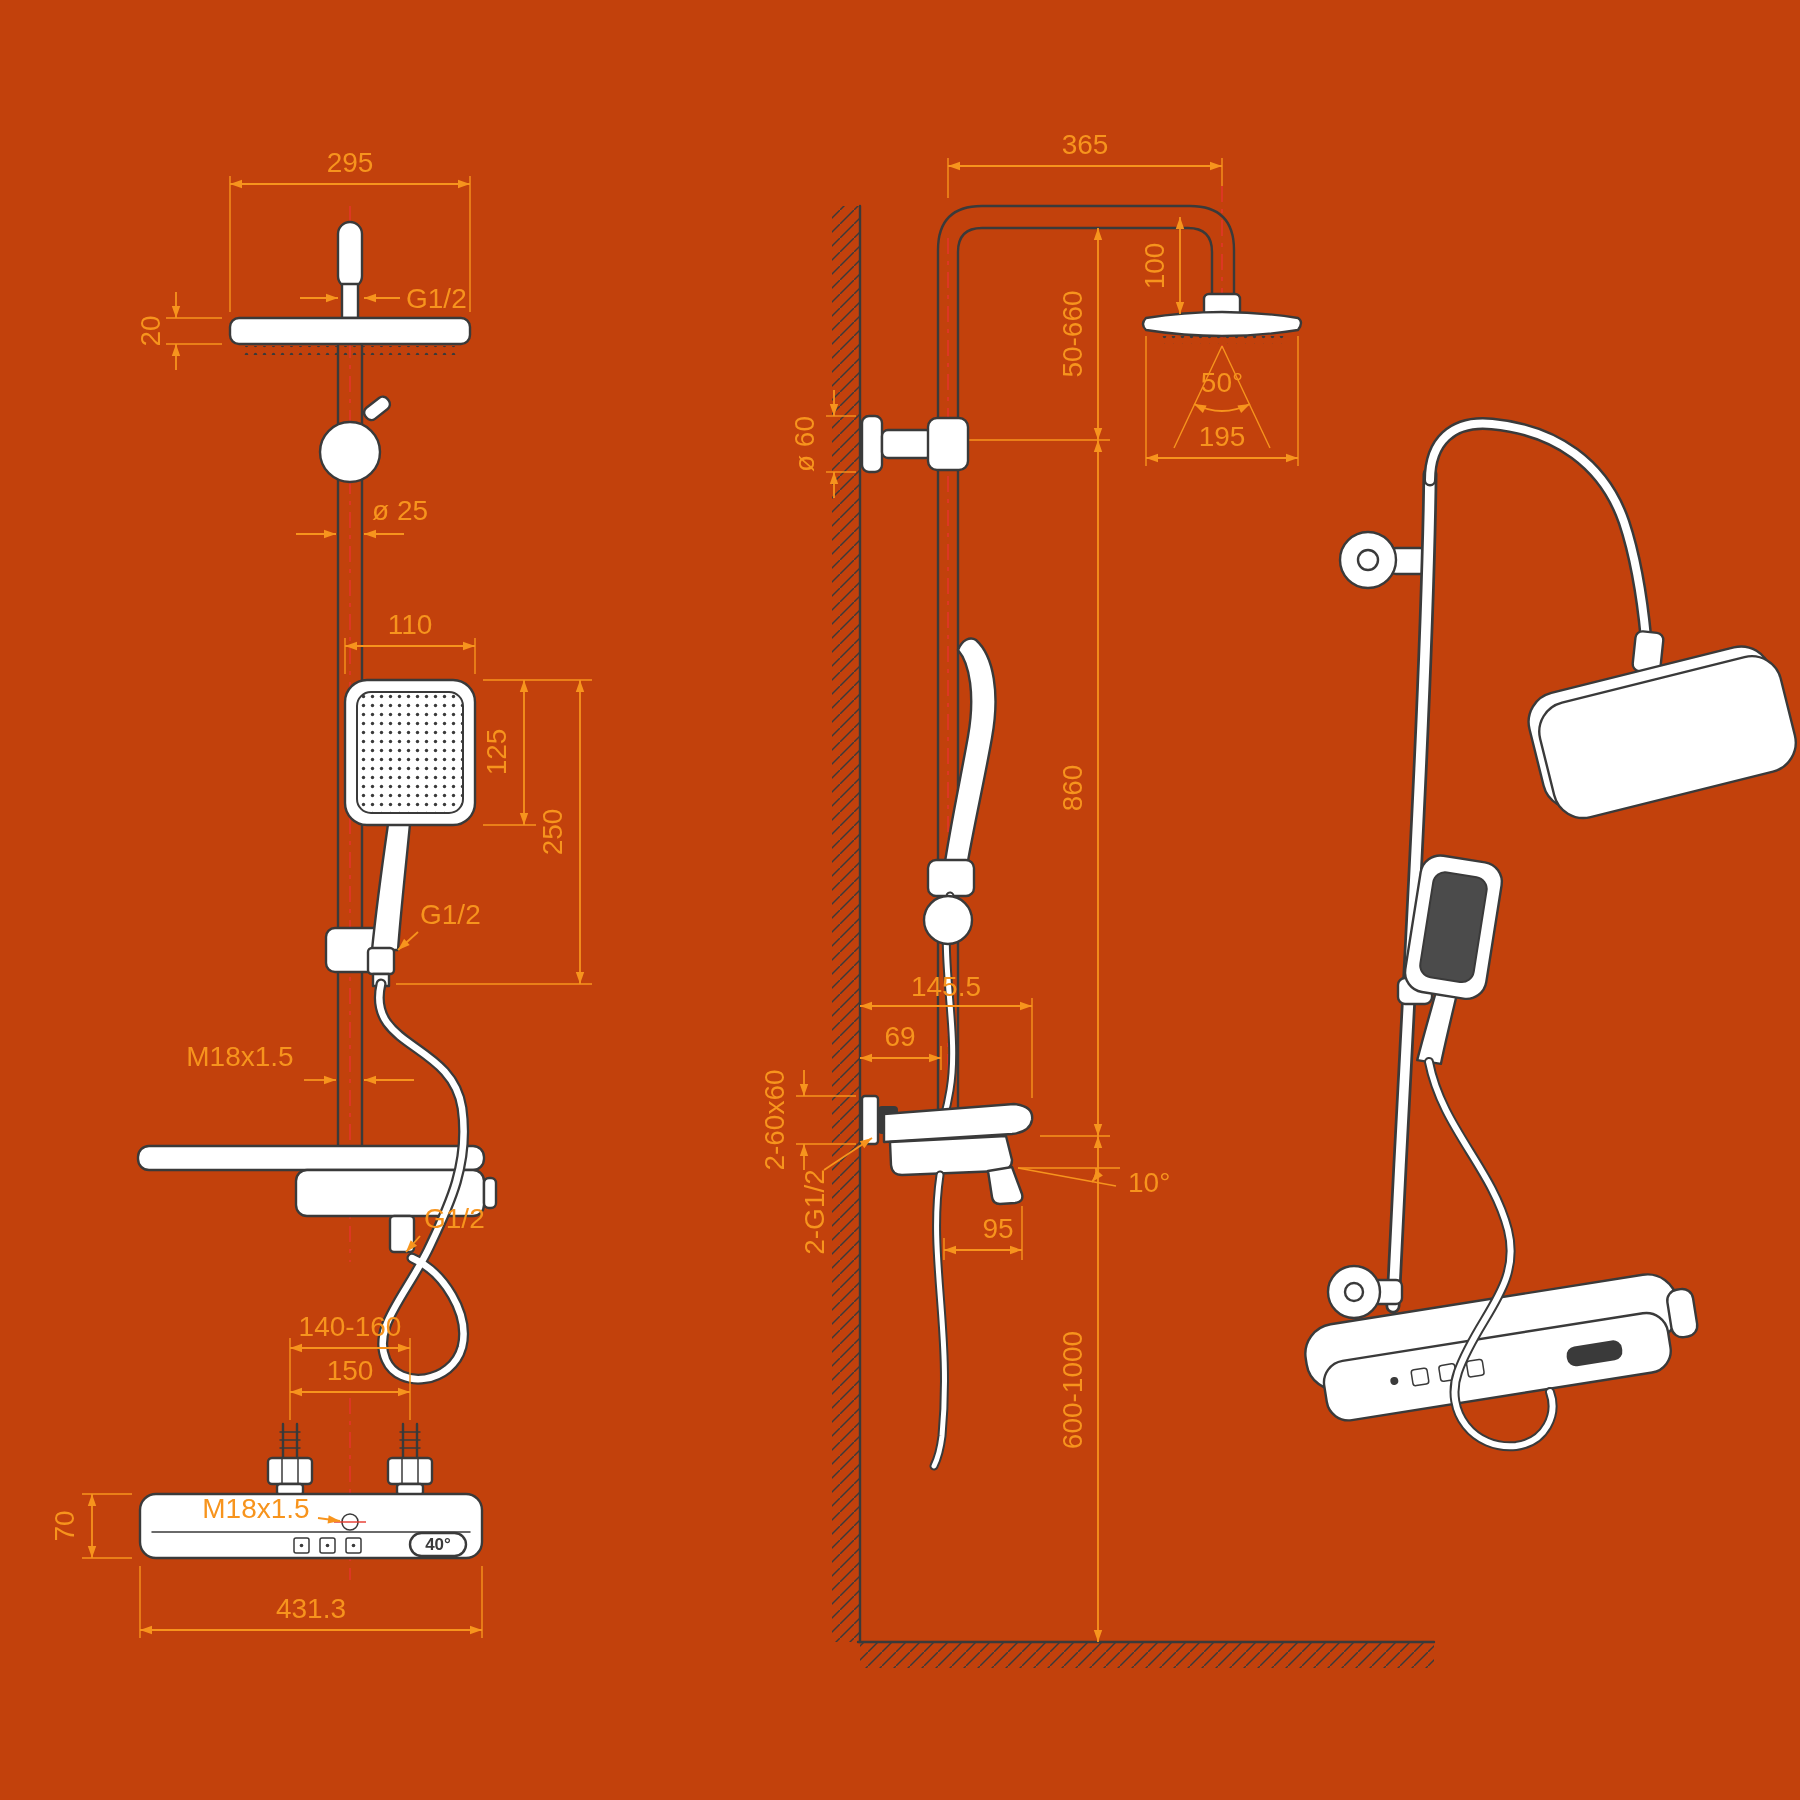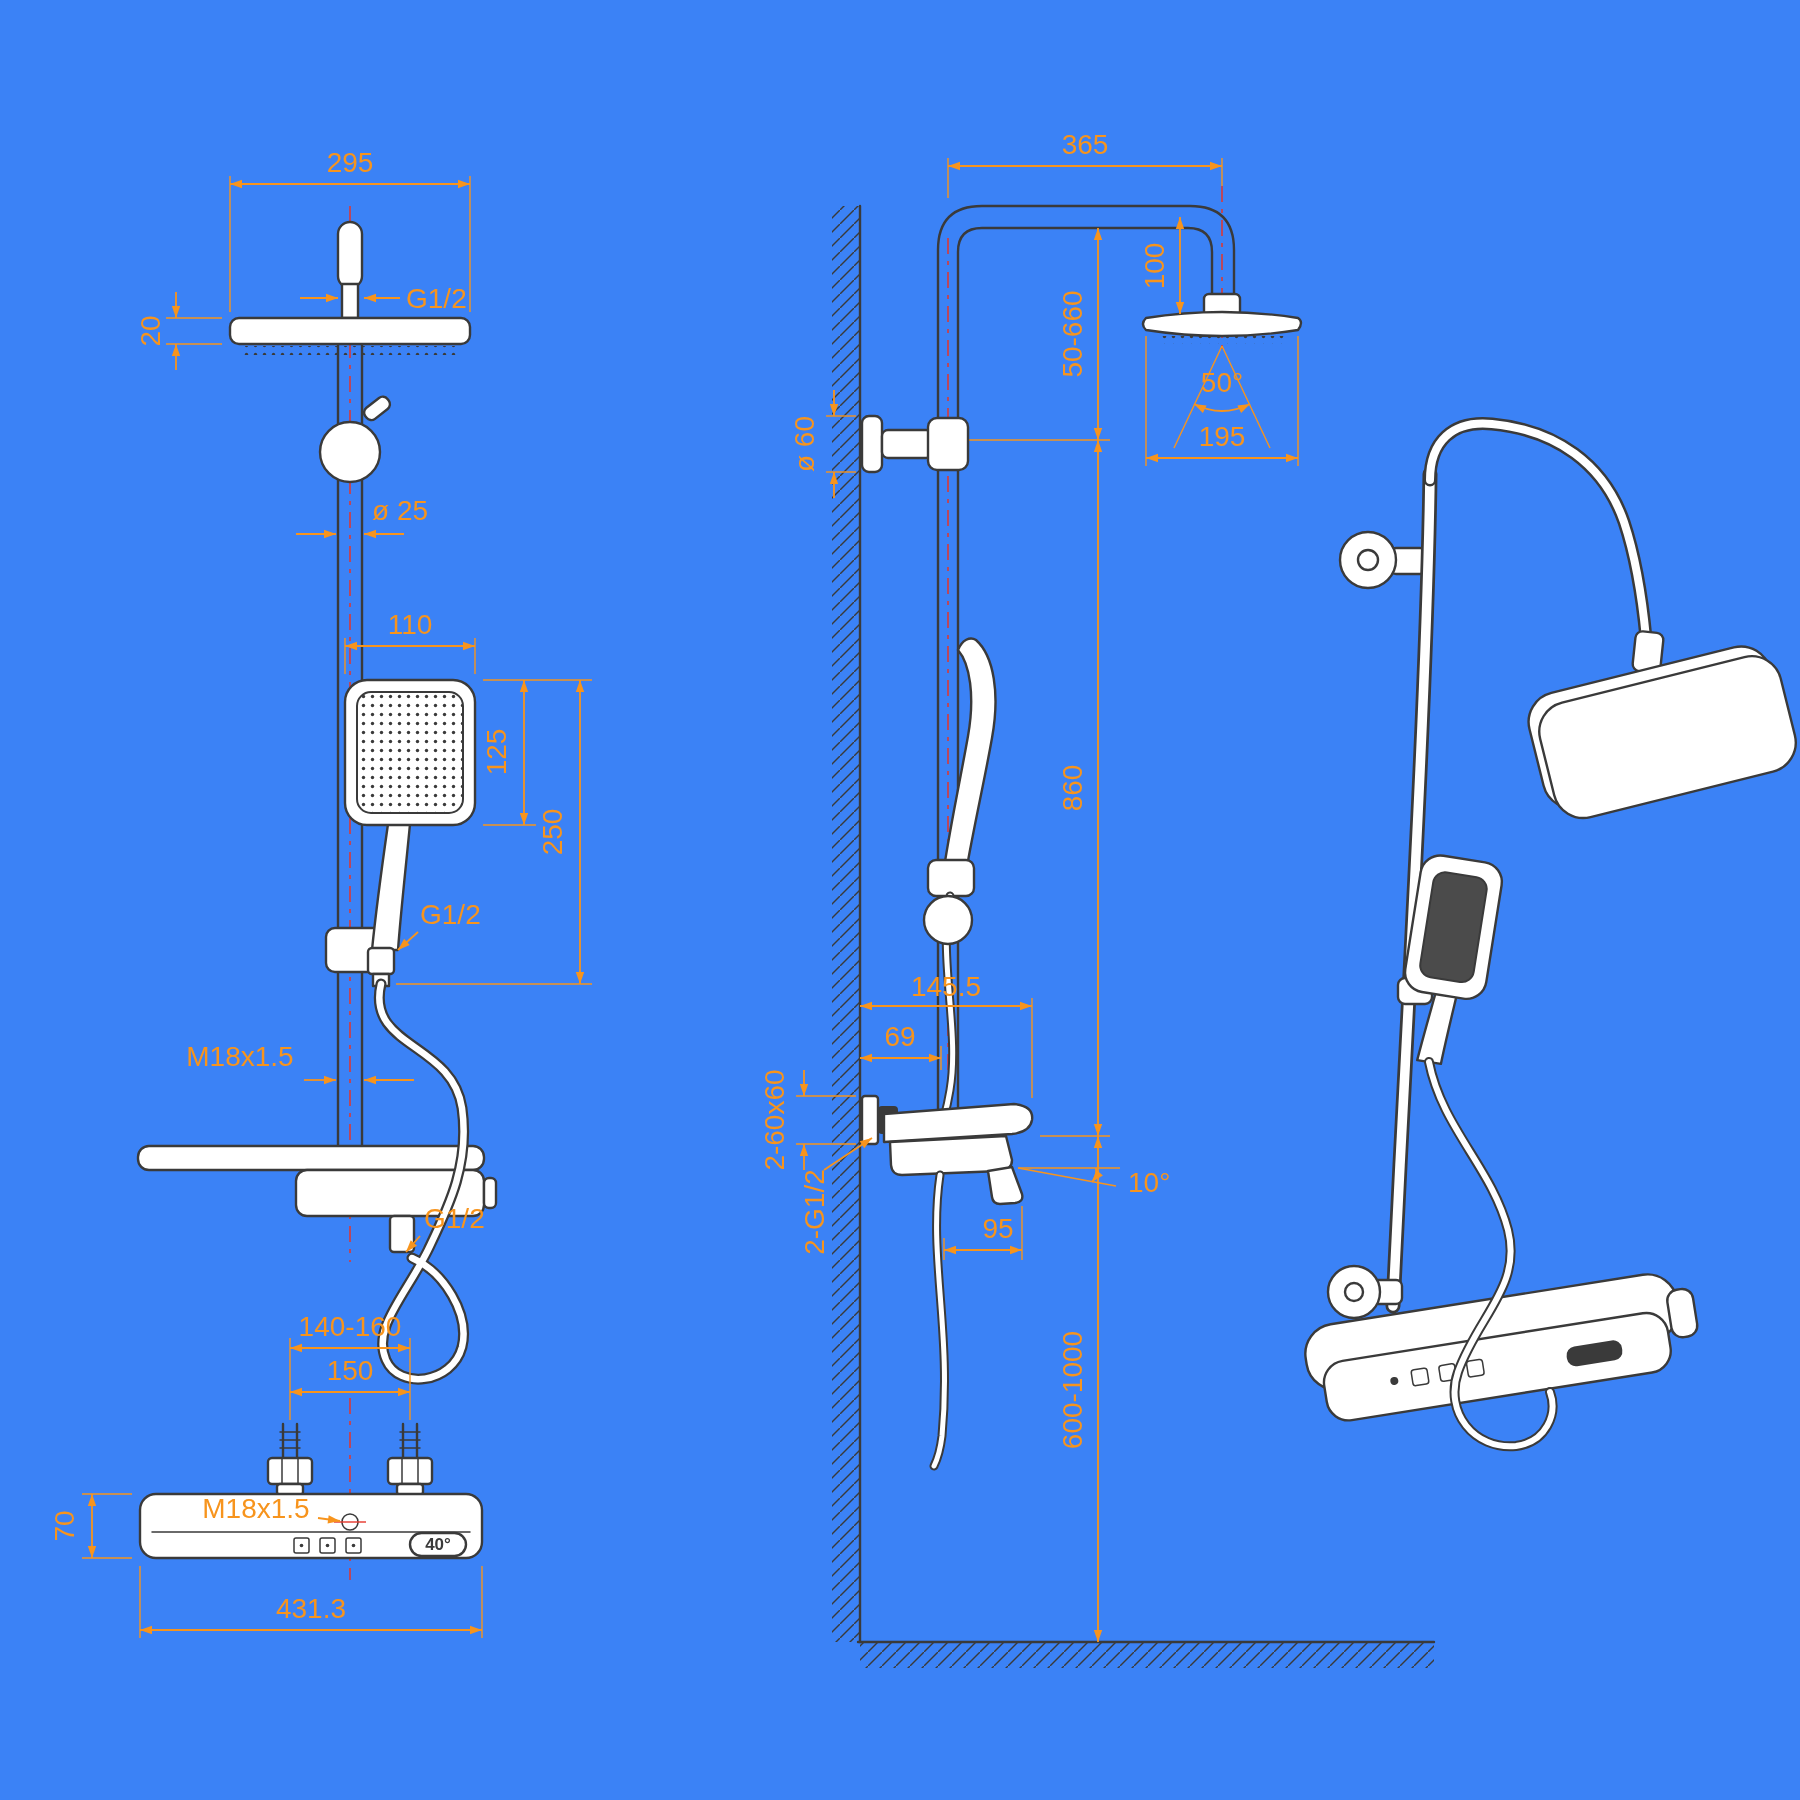--- a/index.html
+++ b/index.html
@@ -1,16 +1,16 @@
 <!DOCTYPE html>
 <html><head>
 <meta charset="utf-8">
 <style>
   html,body{margin:0;padding:0;background:#fff}
-  .page{width:1800px;height:1800px;background:#3b82f6;position:relative}
+  .page{width:1800px;height:1800px;background:#c2410c;position:relative}
   svg{font-family:"Liberation Sans",sans-serif}
   svg text{fill:#F7941D;font-size:28px}
   svg text.small{font-size:17px;fill:#3a3a3a;font-weight:bold}
   .tm{text-anchor:middle}
   .ln{stroke:#3a3a3a;stroke-width:2.4;fill:none;stroke-linecap:round;stroke-linejoin:round}
   .lnf{stroke:#3a3a3a;stroke-width:2.4;fill:#fff;stroke-linejoin:round}
   .thin{stroke-width:1.5}
   .dk{fill:#3a3a3a}
   .dim{stroke:#F7941D;stroke-width:1.8;fill:none}
   .ext{stroke:#F7941D;stroke-width:1.4;fill:none}

